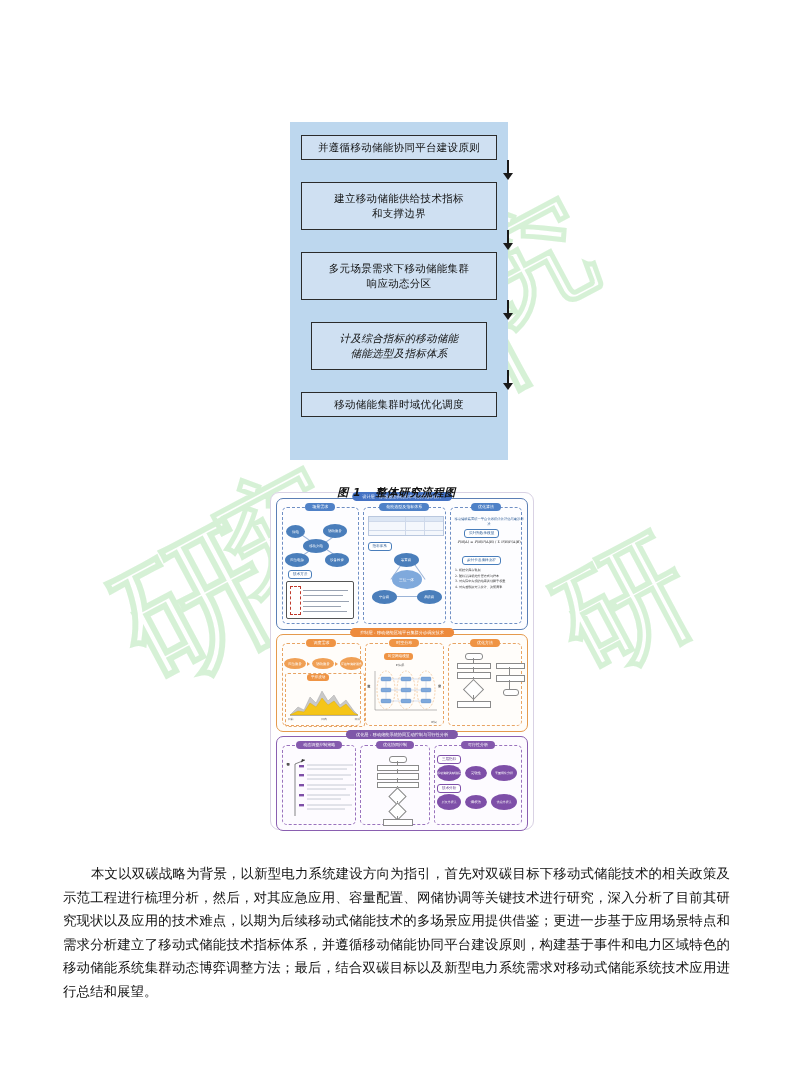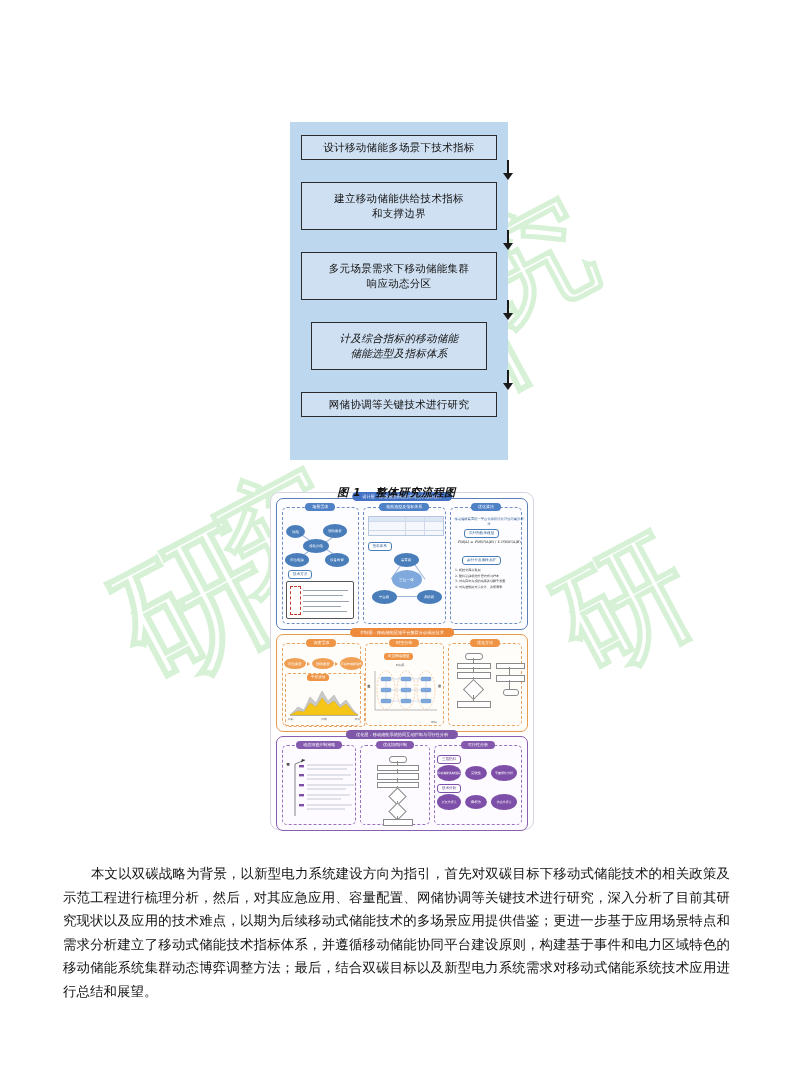--- a/index.html
+++ b/index.html
@@ -194,21 +194,21 @@
     <div class="wm-char" style="left:215px;top:470px;font-size:120px;">究</div>
     <div class="wm-char" style="left:560px;top:540px;font-size:130px;">研</div>
     <div class="wm-char" style="left:300px;top:330px;font-size:110px;">究</div>
   </div>
 
   <div class="fig1-wrap">
     <div class="fig1-panel"></div>
     <div class="fig1-inner">
 
       <div class="f1box">
-        <div>设计移动储能多场景下技术指标</div>
+        <div>并遵循移动储能协同平台建设原则</div>
       </div>
 
       <div class="f1gap">
           <div class="f1arrow" style="left:109px;">
             <div class="stem"></div>
             <div class="head"></div>
           </div>
         </div>
 
       <div class="f1box two">
@@ -241,21 +241,21 @@
       </div>
 
       <div class="f1gap">
           <div class="f1arrow" style="left:109px;">
             <div class="stem"></div>
             <div class="head"></div>
           </div>
         </div>
 
       <div class="f1box">
-        <div>网储协调等关键技术进行研究</div>
+        <div>移动储能集群时域优化调度</div>
       </div>
 
     </div>
   </div>
 
   <div class="cap" style="top:482px;font-style:italic;">
     <span class="cn">图 1</span><span class="sp"></span><span class="cn">整体研究流程图</span>
   </div>
 
   <div class="fig2-wrap">

